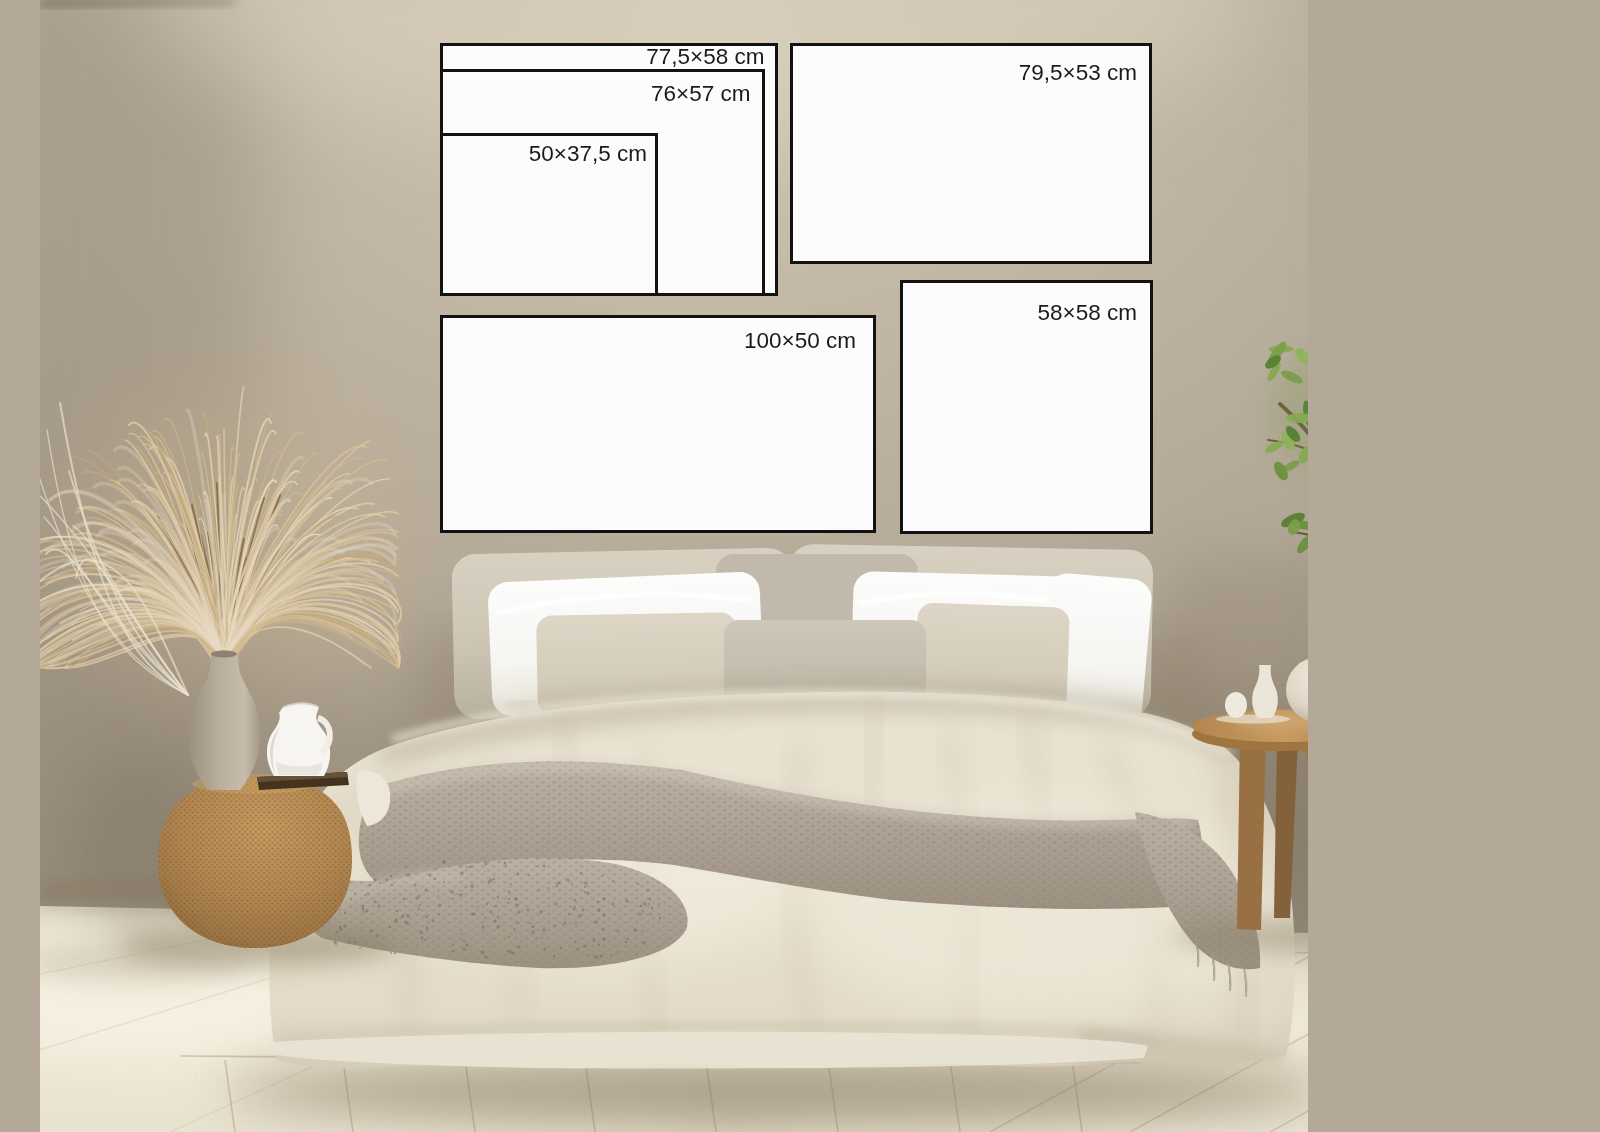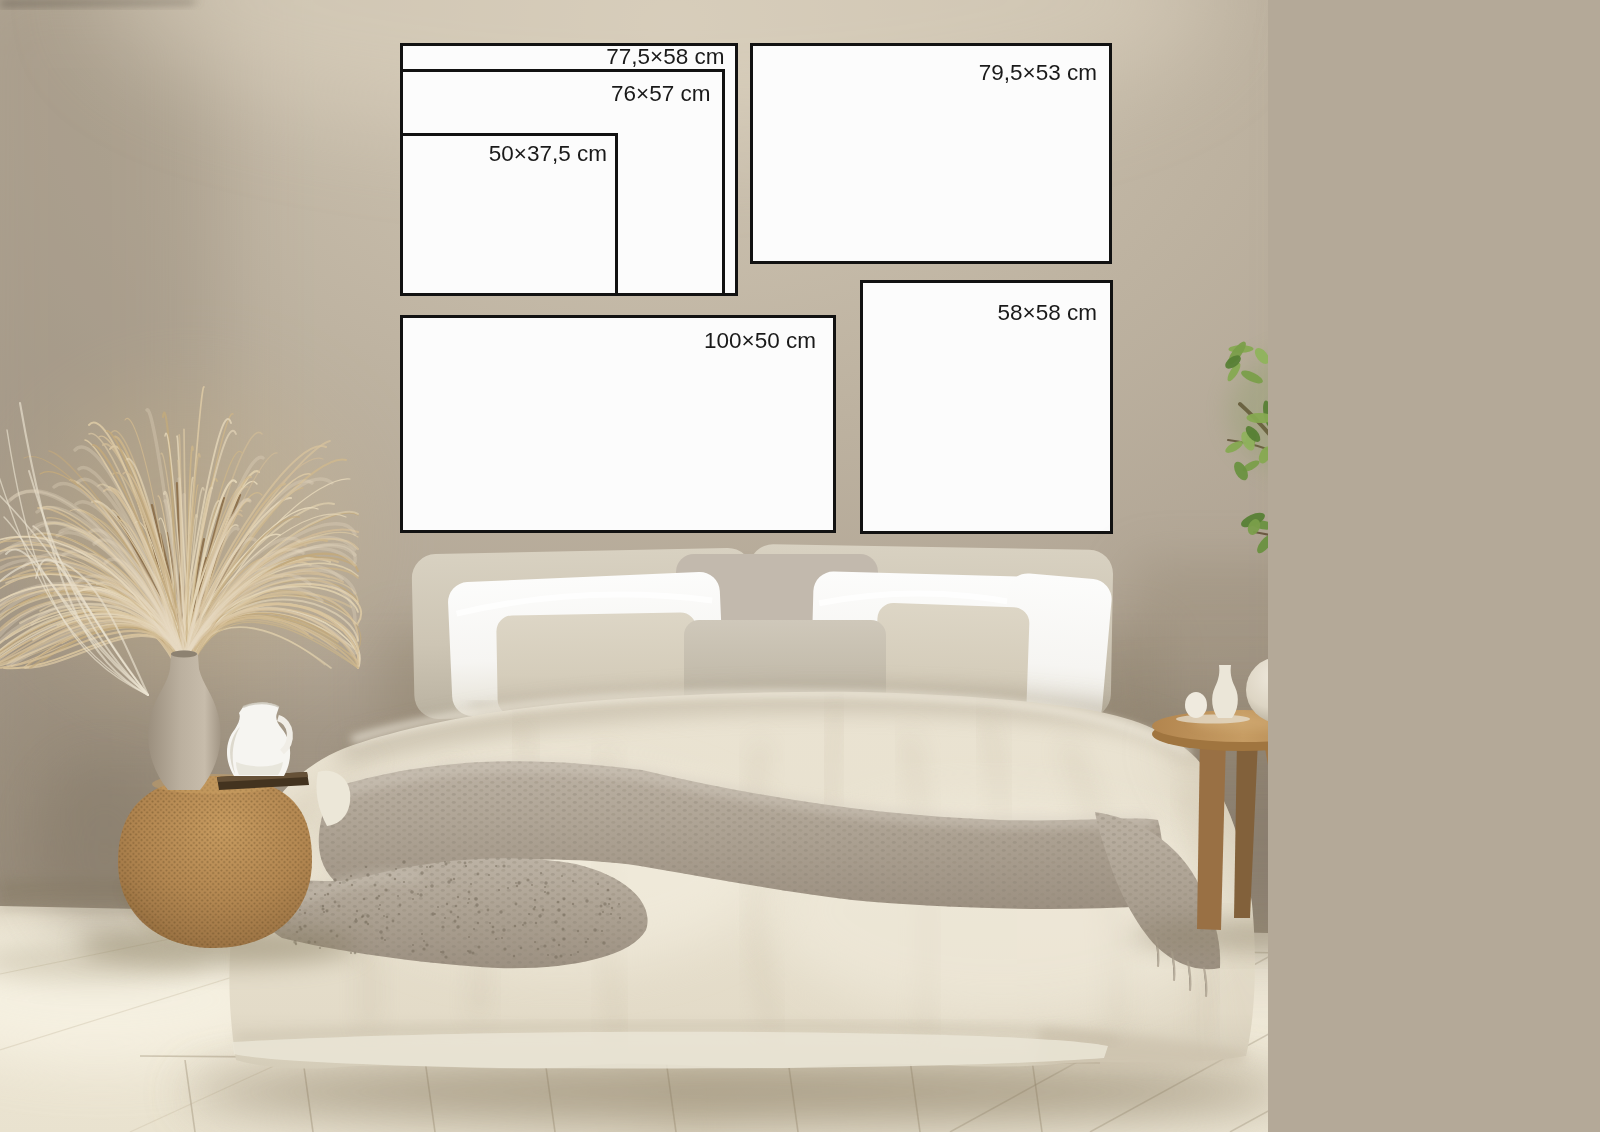--- a/index.html
+++ b/index.html
@@ -1,17 +1,17 @@
 <!DOCTYPE html>
 <html><head>
 <meta charset="utf-8">
 <title>Bedroom mockup</title>
 <style>
 html,body{margin:0;padding:0;background:#b4a998;font-family:"Liberation Sans",sans-serif;}
-#scene{position:relative;width:1268px;height:1132px;overflow:hidden;}
+#scene{position:relative;width:1268px;height:1132px;overflow:hidden;padding-left:40px;}
 </style>
 </head>
 <body>
 <div id="scene">
 <svg width="1600" height="1132" viewBox="0 0 1600 1132">
 <defs>
 <radialGradient id="wallG" cx="42%" cy="2%" r="95%">
  <stop offset="0%" stop-color="#d1c7b5"></stop>
  <stop offset="38%" stop-color="#bdb2a0"></stop>
  <stop offset="72%" stop-color="#aca090"></stop>

